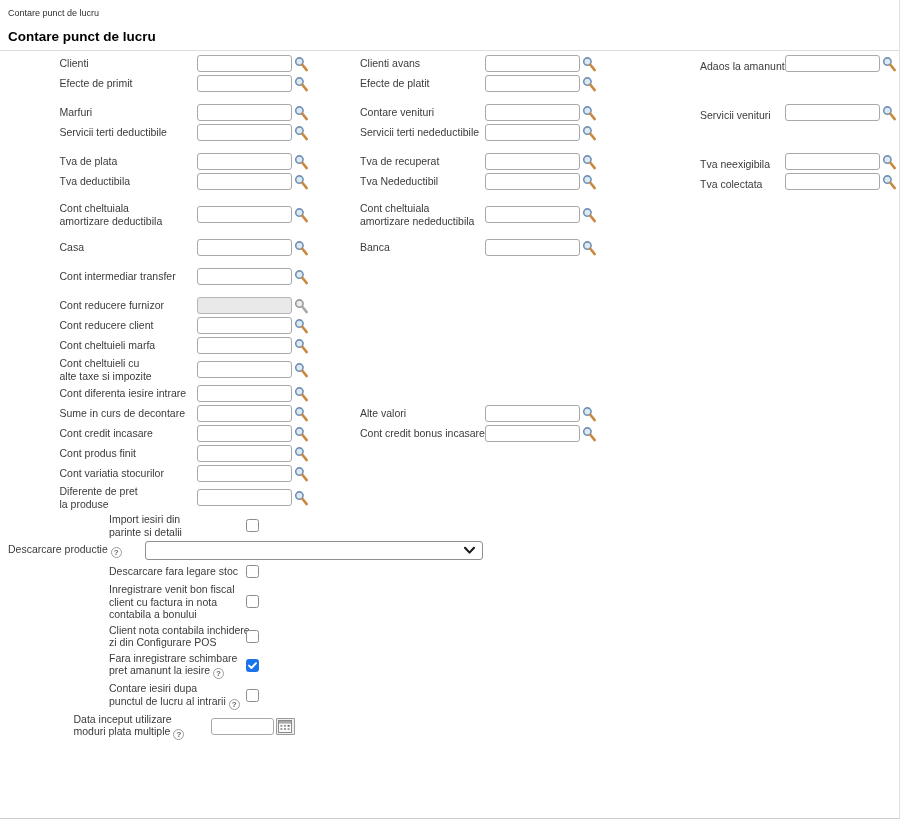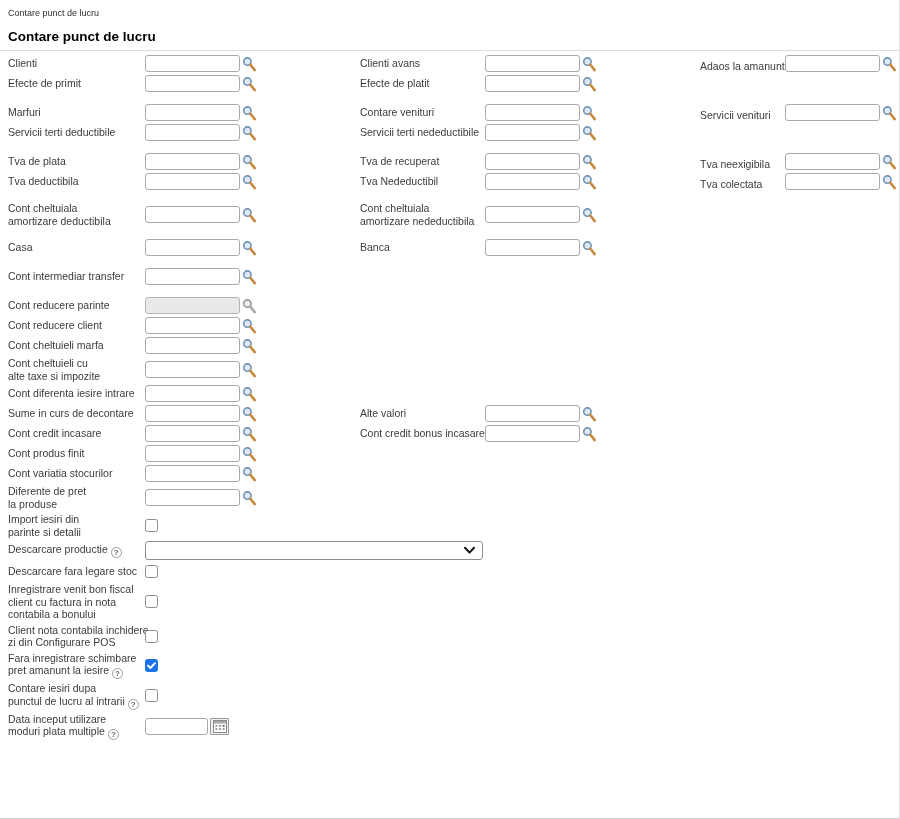--- a/index.html
+++ b/index.html
@@ -7,21 +7,21 @@
     width:900px;height:819px;overflow:hidden;box-sizing:border-box;
     font-family:"Liberation Sans",sans-serif;font-size:10.5px;color:#3b3b3b;
     border-right:1px solid #e0e0e0;border-bottom:1px solid #cfcfcf;
   }
   .breadcrumb{padding:8px 0 0 8px;font-size:9px;color:#2f2f2f;}
   .page-title{margin:11px 0 6px 8px;font-size:13.5px;font-weight:bold;color:#000;}
   .form-panel{border-top:1px solid #dcdcdc;padding:4px 8px 6px 8px;box-sizing:border-box;}
   .row{display:flex;margin-bottom:3px;min-height:17px;}
   .row.gap{margin-top:12px;}
   .cell{display:flex;align-items:center;flex:0 0 auto;}
-  .cell.c1{min-width:352px;}
+  .cell.c1{min-width:352px;justify-content:center;}
   .cell.c2{min-width:340px;align-items:center;}
   .cell.c3{flex:1;align-items:flex-end;}
   .label{white-space:pre;line-height:12.5px;flex:none;color:#3b3b3b;}
   .cell.c1 .label{width:137px;}
   .cell.c2 .label{width:125px;}
   .cell.c3 .label{width:85px;}
   .ctrl{display:inline-flex;align-items:center;flex:none;}
   .txt{
     width:87px;height:15px;padding:0 3px;border:1px solid #a9a9a9;border-radius:3px;
     font-family:"Liberation Sans",sans-serif;font-size:10.5px;color:#222;background:#fff;outline:none;
@@ -324,21 +324,21 @@
               <svg width="15" height="16" viewBox="0 0 15 16">
                 <circle cx="5.4" cy="5.6" r="3.7" fill="#ddeaf6" stroke="#7292b2" stroke-width="1.6"></circle>
                 <line x1="8.4" y1="8.8" x2="12.7" y2="14.1" stroke="#c8883e" stroke-width="2.6" stroke-linecap="round"></line>
               </svg>
             </span>
           </span>
         </div>
       </div>
       <div class="row gap">
         <div class="cell c1">
-          <span class="label">Cont reducere parinte</span>
+          <span class="label">Cont reducere furnizor</span>
           <span class="ctrl">
             <input class="txt" type="text" disabled="" style="">
             <span class="lookup-btn">
               <svg width="15" height="16" viewBox="0 0 15 16">
                 <circle cx="5.4" cy="5.6" r="3.7" fill="#ececec" stroke="#999999" stroke-width="1.6"></circle>
                 <line x1="8.4" y1="8.8" x2="12.7" y2="14.1" stroke="#a8a8a8" stroke-width="2.6" stroke-linecap="round"></line>
               </svg>
             </span>
           </span>
         </div>

